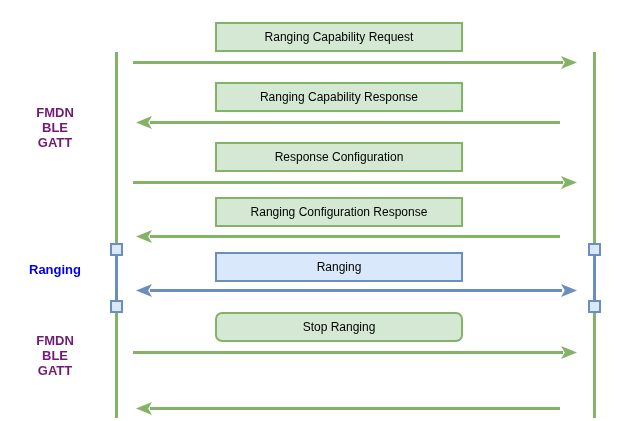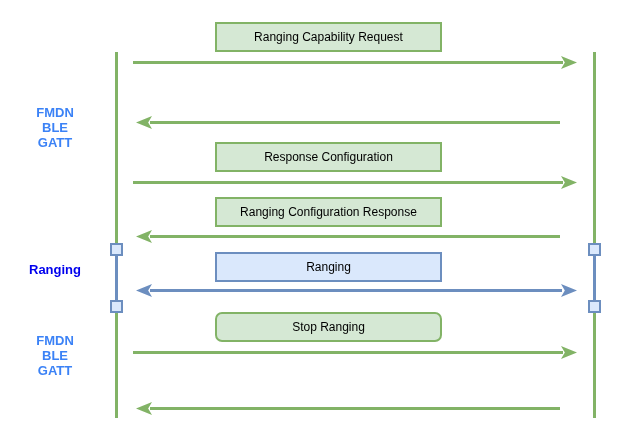--- a/index.html
+++ b/index.html
@@ -28,41 +28,41 @@
   .act-square{
     position:absolute;width:13px;height:13px;box-sizing:border-box;
     background:#dae8fc;border:2px solid #6c8ebf;
   }
   .act-square.l{left:110px;}
   .act-square.r{left:588px;}
   .act-square.row1{top:243px;}
   .act-square.row2{top:300px;}
   
   .msg-box{
-    position:absolute;left:215px;width:227px;height:30px;
+    position:absolute;left:215px;width:248px;height:30px;
     box-sizing:border-box;border:2px solid #82b366;background:#d5e8d4;
     display:flex;align-items:center;justify-content:center;
     font-size:12px;color:#000;white-space:nowrap;
   }
   .msg-box.blue{border-color:#6c8ebf;background:#dae8fc;}
   
   .arrow-line{position:absolute;height:3px;background:#82b366;}
   .arrow-line.blue{background:#6c8ebf;}
   .arrow-head{
     position:absolute;width:16px;height:13px;background:#82b366;
   }
   .arrow-head.blue{background:#6c8ebf;}
   .arrow-head.to-right{clip-path:polygon(0 0, 100% 50%, 0 100%, 24% 50%);}
   .arrow-head.to-left{clip-path:polygon(100% 0, 0 50%, 100% 100%, 76% 50%);}
   
   .side-label{
     position:absolute;left:0;width:110px;text-align:center;
     font-weight:bold;font-size:13px;line-height:15px;
   }
-  .side-label.green{color:#3b82f6;}
+  .side-label.green{color:#701a75;}
   .side-label.blue{color:#0000ee;}
 </style>
 </head>
 <body>
 
 <div id="canvas">
 
   <div class="lifeline left"></div>
   <div class="lifeline right"></div>
 
@@ -87,20 +87,23 @@
     <div>BLE</div>
     <div>GATT</div>
   </div>
 
   <div class="msg-box" style="top:22px;">
     <span>Ranging Capability Request</span>
   </div>
   <div class="arrow-line" style="top:61px;left:133px;width:430px;"></div>
   <div class="arrow-head to-right" style="top:56px;left:561px;"></div>
 
+  <div class="msg-box" style="top:82px;">
+    <span>Ranging Capability Response</span>
+  </div>
   <div class="arrow-line" style="top:121px;left:150px;width:410px;"></div>
   <div class="arrow-head to-left" style="top:116px;left:136px;"></div>
 
   <div class="msg-box" style="top:142px;">
     <span>Response Configuration</span>
   </div>
   <div class="arrow-line" style="top:181px;left:133px;width:430px;"></div>
   <div class="arrow-head to-right" style="top:176px;left:561px;"></div>
 
   <div class="msg-box" style="top:197px;">

